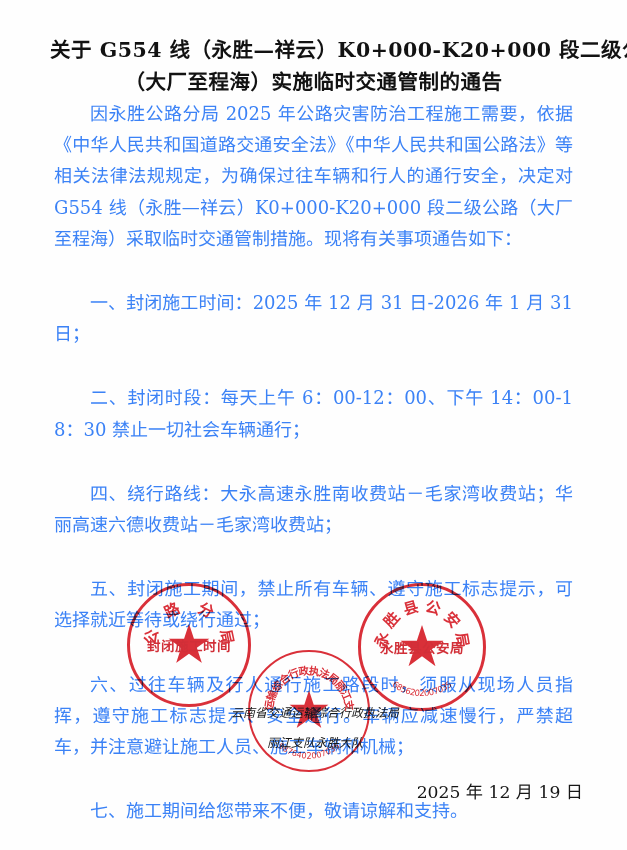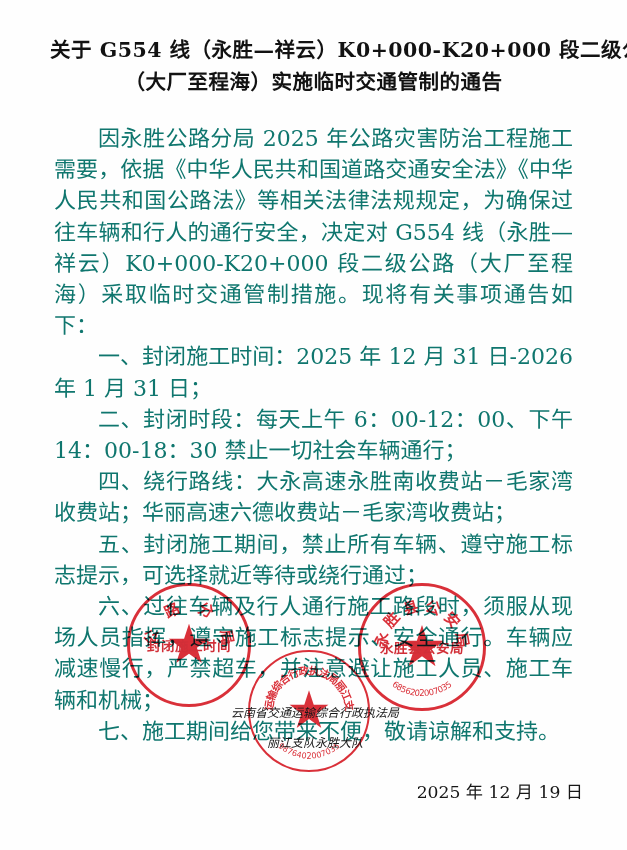--- a/index.html
+++ b/index.html
@@ -39,37 +39,38 @@
   }
   .doc-title .tl {
     display: block;
     white-space: nowrap;
   }
 
   
   .body-text {
     position: absolute;
     left: 54px;
-    top: 123px;
+    top: 98px;
     width: 519px;
-    font-size: 22px;
+    font-size: 18px;
     line-height: 31.2px;
-    color: #0f766e;
+    color: #3b82f6;
     text-align: justify;
     text-justify: inter-ideograph;
   }
   .para {
     margin: 0;
     text-indent: 2em;
     text-align: justify;
     text-justify: inter-ideograph;
     word-break: break-all;
   }
   .para.item {
     text-indent: 2em;
+    margin-top: 33px;
   }
 
   
   .seal {
     position: absolute;
     border-radius: 50%;
     border: 3px solid #d8202a;
     color: #d8202a;
     opacity: 0.93;
     mix-blend-mode: multiply;

